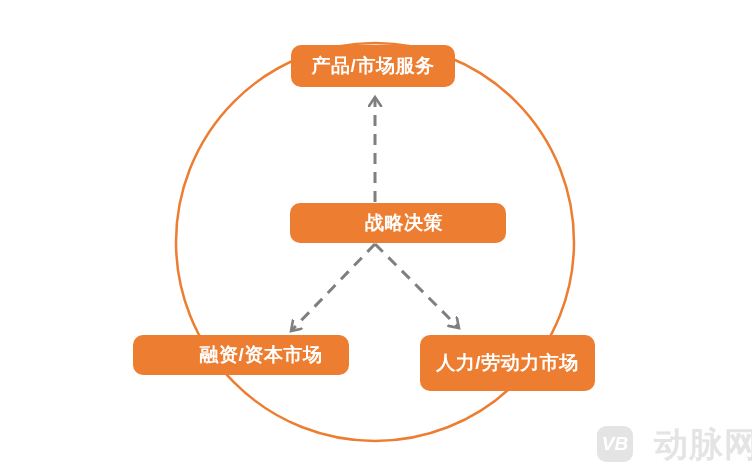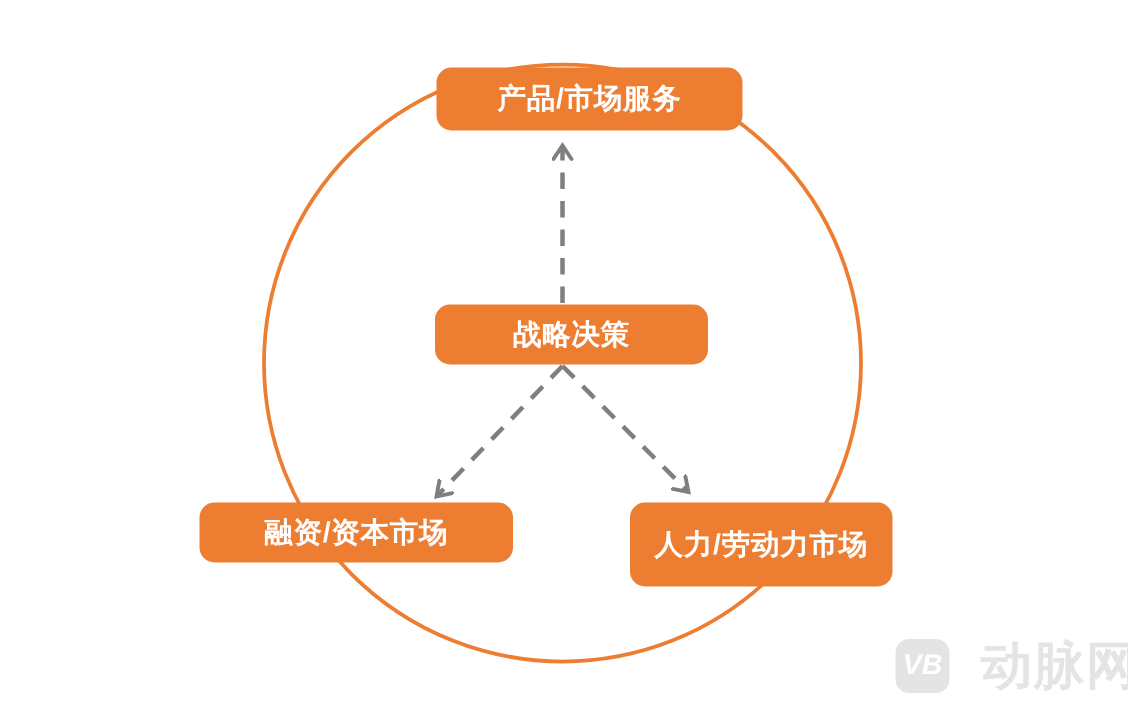--- a/index.html
+++ b/index.html
@@ -45,23 +45,23 @@
     border-radius: 10px;
     color: var(--node-text, #ffffff);
     font-size: 19px;
     font-weight: bold;
     display: flex;
     align-items: center;
     justify-content: center;
     letter-spacing: 0.5px;
     white-space: nowrap;
   }
-  .node-top          { left: 291px; top: 45px;  width: 204px; height: 42px; justify-content: center; }
-  .node-center       { left: 290px; top: 203px; width: 182px; height: 40px; }
-  .node-bottom-left  { left: 133px; top: 335px; width: 209px; height: 40px; }
+  .node-top          { left: 291px; top: 45px;  width: 164px; height: 42px; justify-content: center; }
+  .node-center       { left: 290px; top: 203px; width: 204px; height: 40px; padding-left: 12px; }
+  .node-bottom-left  { left: 133px; top: 335px; width: 176px; height: 40px; padding-left: 40px; }
   .node-bottom-right { left: 420px; top: 335px; width: 175px; height: 56px; }
 
   .watermark {
     position: absolute;
     left: 597px;
     top: 426px;
     display: flex;
     align-items: center;
     gap: 8px;
   }

